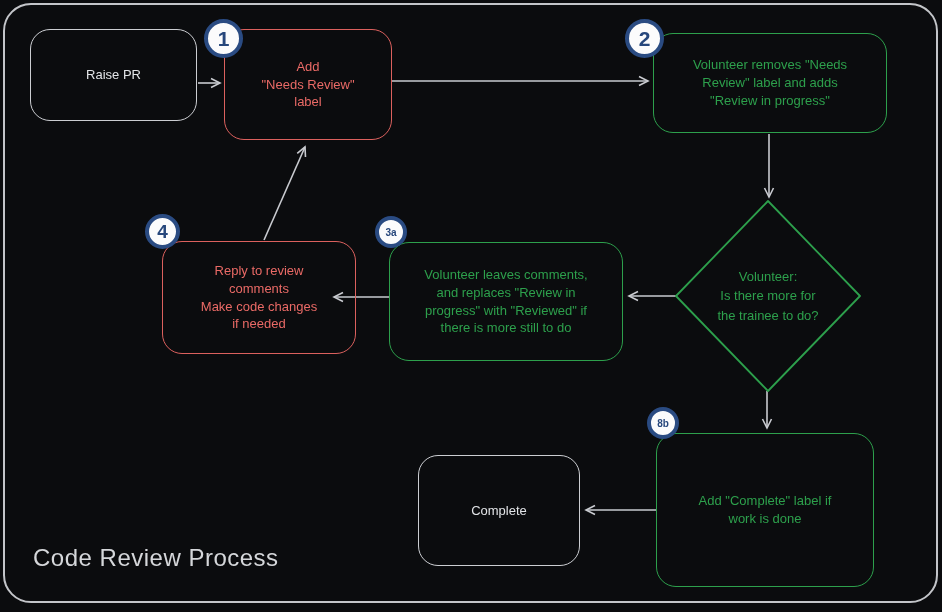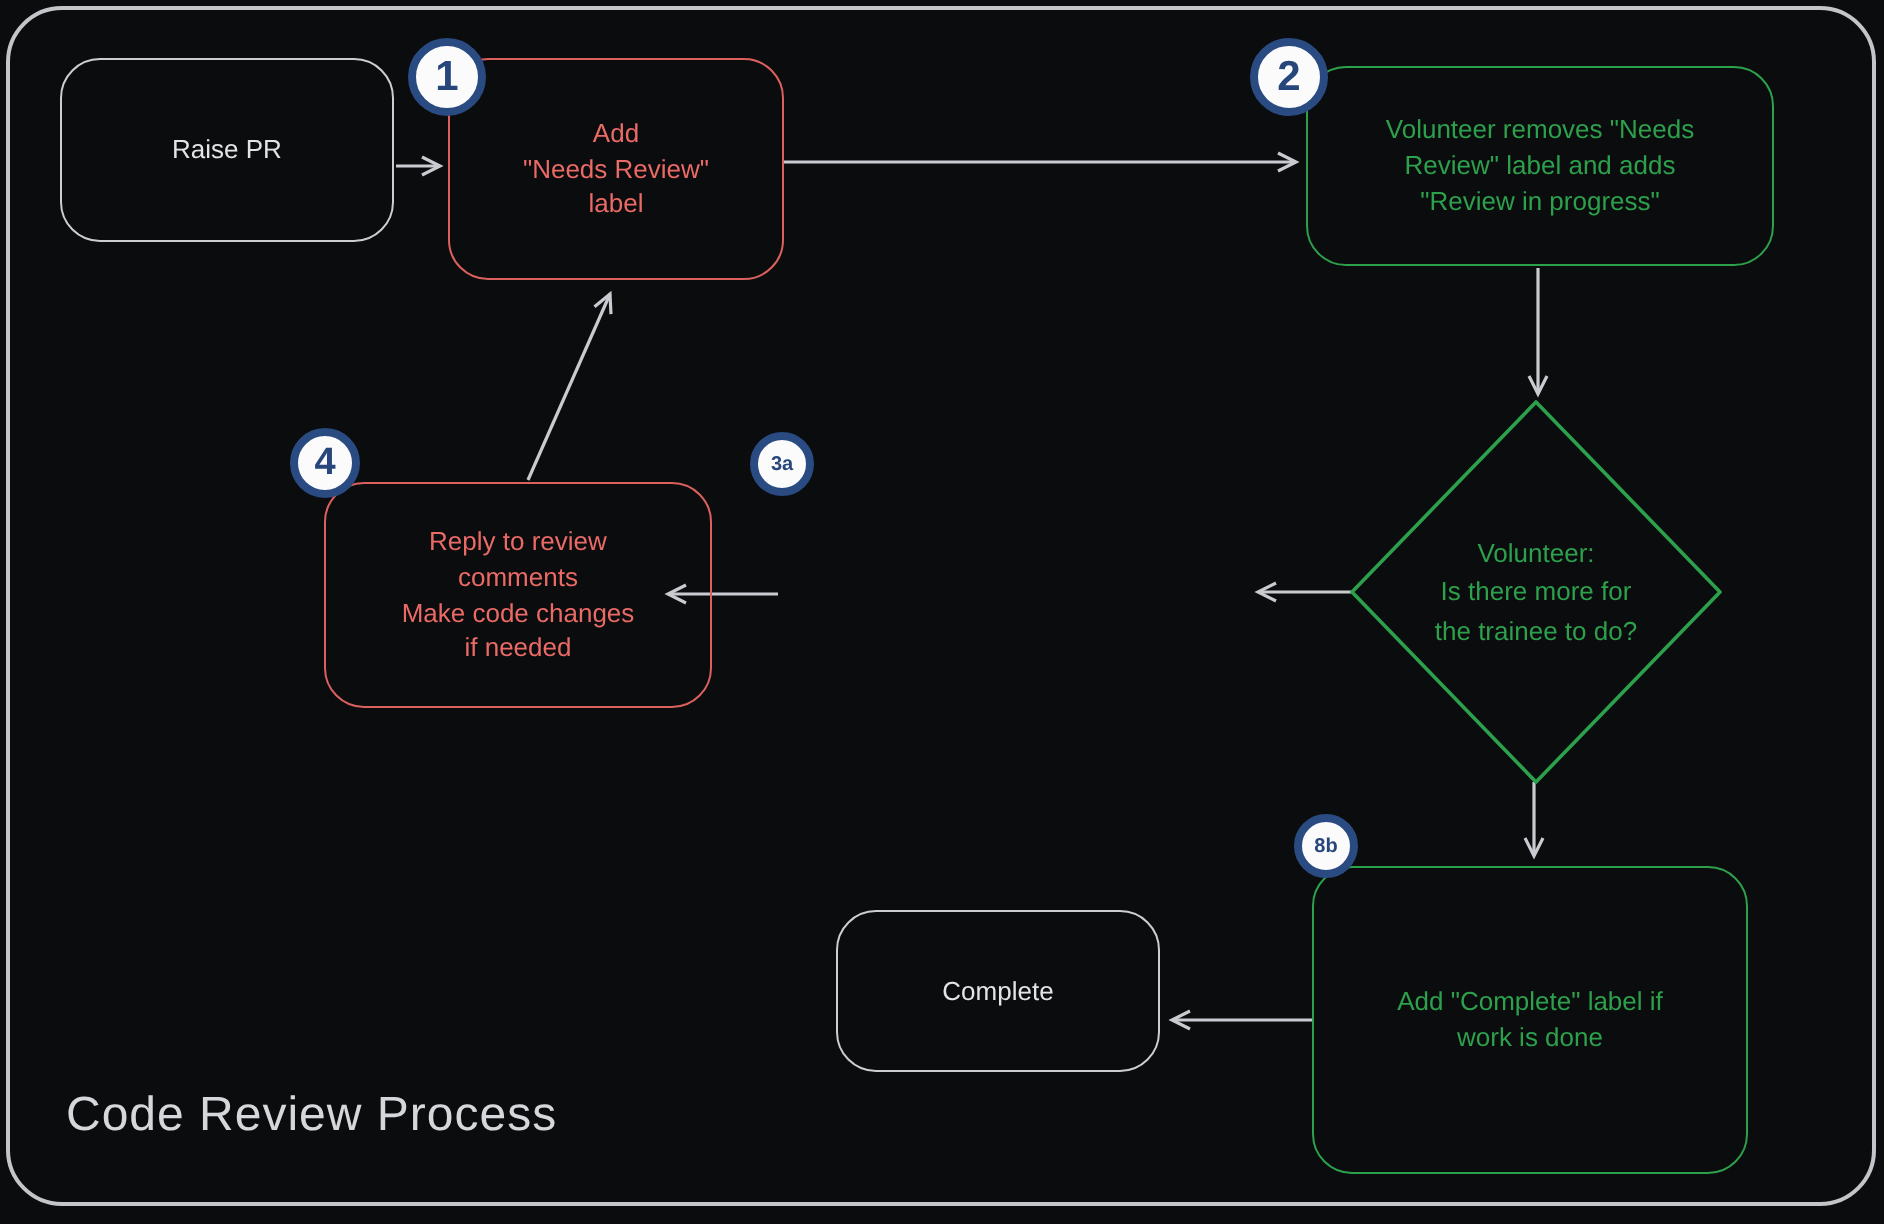--- a/index.html
+++ b/index.html
@@ -86,34 +86,40 @@
 Review" label and adds
 "Review in progress"</span>
   </div>
 
   <div class="diamond-label" style="left:688px; top:254px; width:160px; height:84px;">
     <span>Volunteer:
 Is there more for
 the trainee to do?</span>
   </div>
 
+  <div class="node green" style="left:389px; top:242px; width:234px; height:119px;">
+    <span>Volunteer leaves comments,
+and replaces "Review in
+progress" with "Reviewed" if
+there is more still to do</span>
+  </div>
 
   <div class="node red" style="left:162px; top:241px; width:194px; height:113px;">
     <span>Reply to review
 comments
 Make code changes
 if needed</span>
   </div>
 
   <div class="node green" style="left:656px; top:433px; width:218px; height:154px;">
     <span>Add "Complete" label if
 work is done</span>
   </div>
 
-  <div class="node white" style="left:418px; top:455px; width:162px; height:81px;">
+  <div class="node white" style="left:418px; top:455px; width:162px; height:111px;">
     <span>Complete</span>
   </div>
 
   <div class="badge lg" style="left:204px; top:19px;">
     <span>1</span>
   </div>
   <div class="badge lg" style="left:625px; top:19px;">
     <span>2</span>
   </div>
   <div class="badge sm" style="left:375px; top:216px;">

